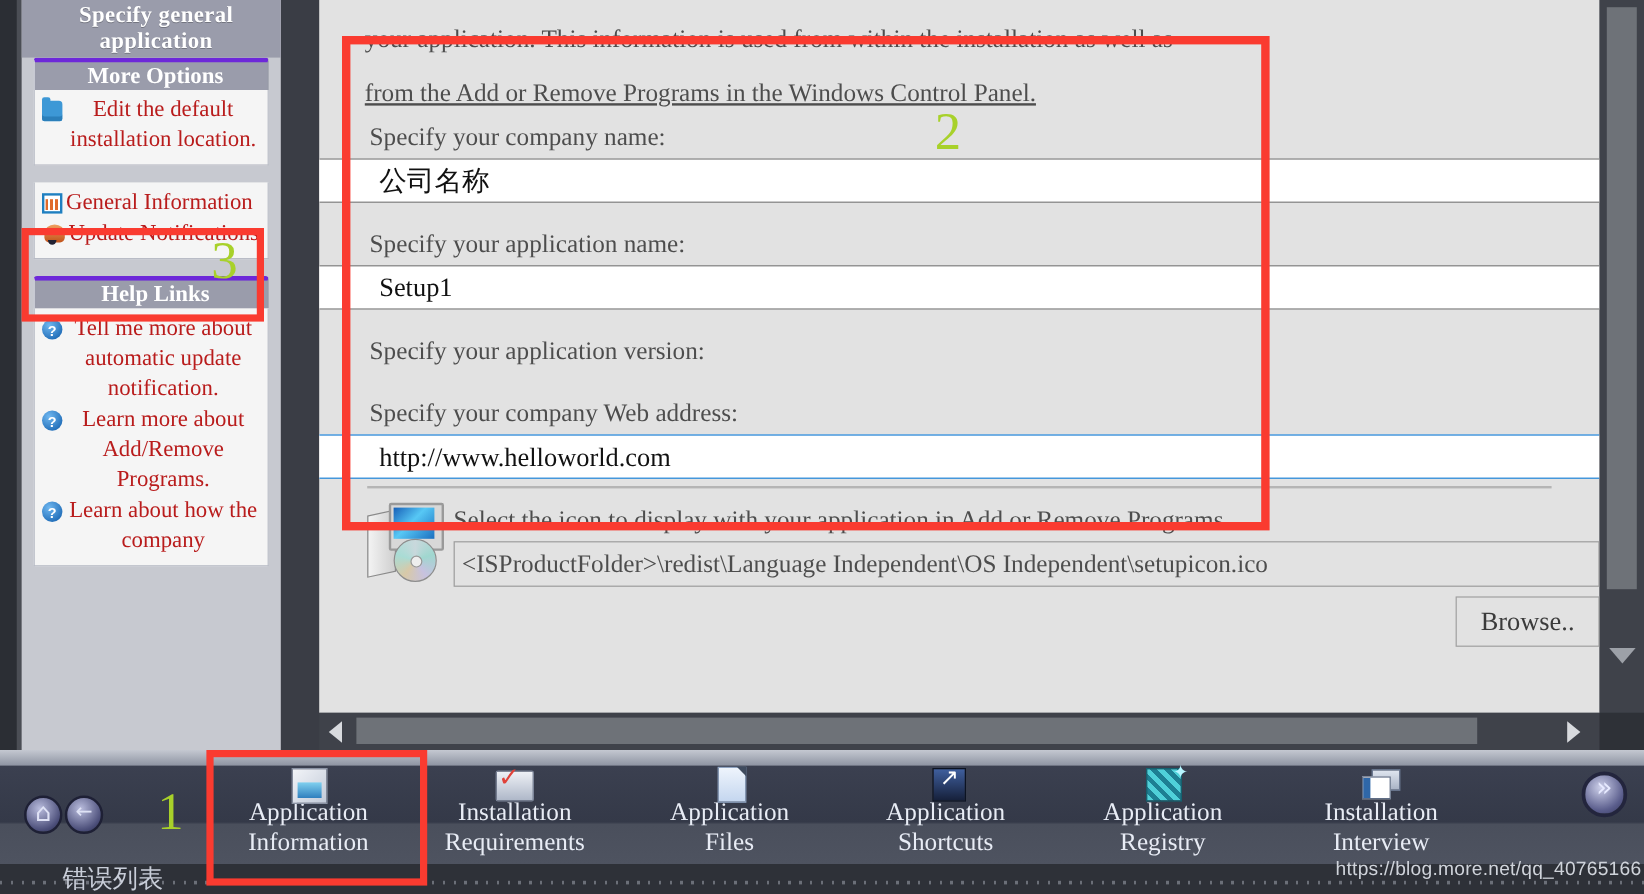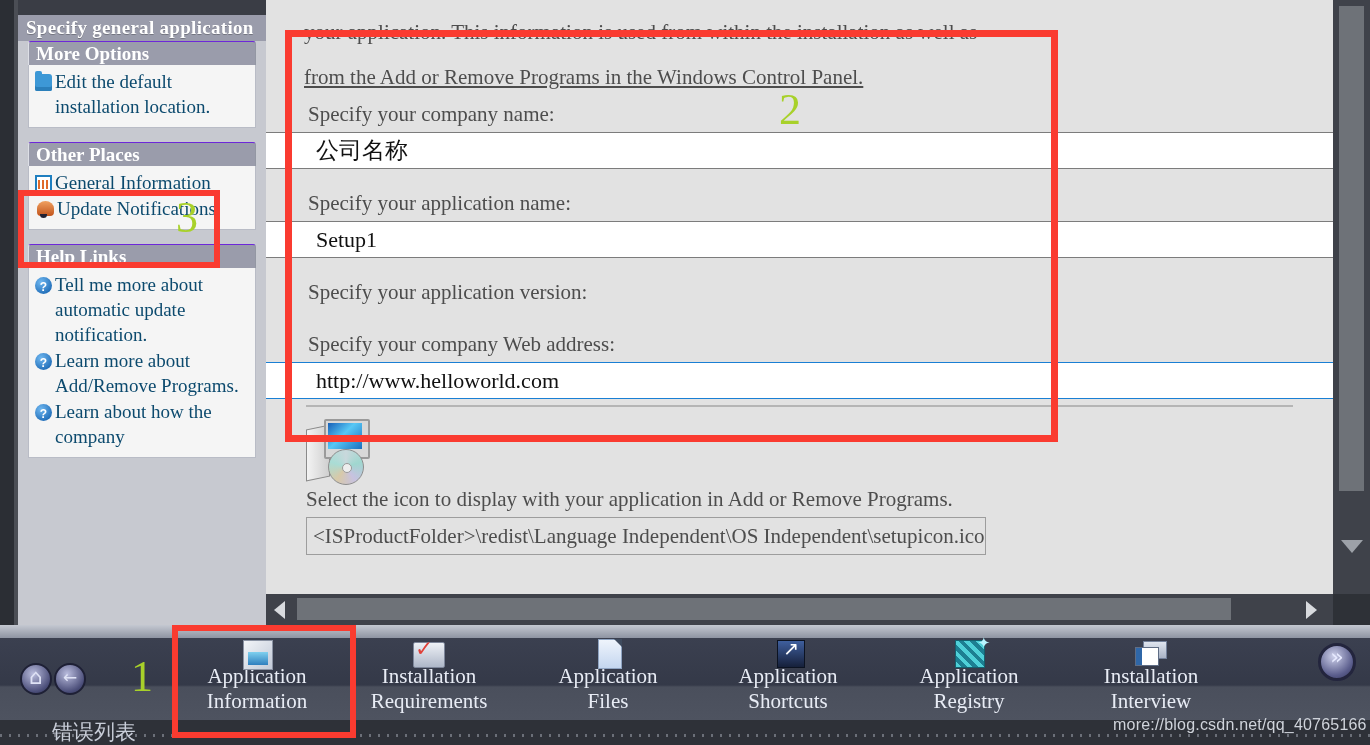--- a/index.html
+++ b/index.html
@@ -9,43 +9,43 @@
     font-family:"Liberation Serif","DejaVu Serif",serif;
     -webkit-font-smoothing:none;
   }
 
   
   #left-gutter{position:absolute;left:0;top:0;width:14px;height:625px;background:#2b2e34;}
   #left-gutter2{position:absolute;left:14px;top:0;width:4px;height:625px;background:#4b4e55;}
 
   
   #sidebar{
-    position:absolute;left:18px;top:15px;width:248px;height:625px;
-    background:#c7c9d0;overflow:hidden;
+    position:absolute;left:18px;top:0;width:216px;height:625px;
+    background:#c7c9d0;overflow:hidden;text-align:center;
   }
   .side-head{
     background:#9a9cab;color:#ffffff;font-size:19px;line-height:22px;
     padding:2px 0 2px 8px;font-weight:bold;letter-spacing:.3px;
     text-shadow:0 1px 0 rgba(0,0,0,.25);
     font-family:"Liberation Serif",serif;
   }
   .side-panel{margin:0 10px 14px 10px;}
   .side-panel-head{
     background:#9a9cab;color:#fff;font-size:19px;line-height:21px;
     padding:1px 0 1px 7px;font-weight:bold;
-    border-top:1px solid #6d28d9;border-left:1px solid #dddfe6;border-right:1px solid #9397a3;
+    border-top:4px solid #6d28d9;border-left:1px solid #dddfe6;border-right:1px solid #9397a3;
     border-radius:3px 3px 0 0;
   }
   .side-panel-body{
     background:#f5f5f5;border:1px solid #b9bcc6;border-top:none;
     padding:4px 6px 7px 6px;
   }
   .side-link{
     display:flex;align-items:flex-start;gap:3px;
-    font-size:19px;line-height:25px;color:#0c4a6e;
+    font-size:19px;line-height:25px;color:#b91c1c;
     margin-bottom:1px;
   }
   .side-link .lbl{display:block;}
   .ic{width:17px;min-width:17px;height:17px;margin-top:5px;position:relative;}
 
   
   .ic-folder{background:#3d98d6;border-radius:1px 3px 2px 2px;box-shadow:inset 0 -4px 0 #2b7fba;}
   .ic-folder:after{content:"";position:absolute;left:0;top:-3px;width:7px;height:4px;background:#3d98d6;border-radius:2px 2px 0 0;}
   .ic-grid{background:#fff;border:2px solid #1f7fc0;box-sizing:border-box;}
   .ic-grid:after{content:"";position:absolute;left:1px;top:3px;right:1px;bottom:1px;
@@ -77,21 +77,21 @@
   .fieldbox.focused{border-top-color:#1a7fd4;border-bottom-color:#1a7fd4;}
   .fieldbox .val{
     padding-left:50px;font-size:22px;color:#111;white-space:nowrap;
     font-family:"Liberation Serif",serif;
   }
   .fieldbox .val.cjk{font-size:23px;}
   .gap{height:14px;}
   .hr-soft{height:2px;background:#b5b5b5;margin:6px 40px 0 40px;}
 
   
-  .iconrow{display:flex;align-items:flex-start;padding:8px 0 0 40px;flex-direction:column;}
+  .iconrow{display:flex;align-items:flex-start;padding:8px 0 0 40px;}
   .bigicon{width:62px;min-width:62px;height:62px;position:relative;margin-right:10px;margin-top:4px;}
   .bi-box{position:absolute;left:0;top:8px;width:22px;height:50px;
     background:linear-gradient(to right,#f3f3f3,#cfcfcf);border:1px solid #8a8a8a;
     transform:skewY(-12deg);}
   .bi-mon{position:absolute;left:18px;top:0;width:42px;height:36px;background:#d8d8d8;
     border:2px solid #9a9a9a;border-radius:2px;}
   .bi-scr{position:absolute;left:22px;top:4px;width:34px;height:26px;
     background:linear-gradient(135deg,#1760b8,#57c8f5 45%,#1b6fc0);}
   .bi-cd{position:absolute;left:22px;top:30px;width:34px;height:34px;border-radius:50%;
     background:conic-gradient(#c9d8dc,#9fd7cf,#c7c2e0,#d8c9a8,#a9dcd5,#c9d8dc);
@@ -218,21 +218,20 @@
     <div class="side-panel-head">More Options</div>
     <div class="side-panel-body">
       <div class="side-link">
         <span class="ic ic-folder"></span>
         <span class="lbl">Edit the default installation location.</span>
       </div>
     </div>
   </div>
 
   <div class="side-panel">
-    <div class="side-panel-head">Other Places</div>
     <div class="side-panel-body">
       <div class="side-link">
         <span class="ic ic-grid"></span>
         <span class="lbl">General Information</span>
       </div>
       <div class="side-link">
         <span class="ic ic-bell"></span>
         <span class="lbl">Update Notifications</span>
       </div>
     </div>
@@ -292,20 +291,23 @@
       <span class="bi-box"></span>
         <span class="bi-mon"></span>
         <span class="bi-scr"></span>
         <span class="bi-cd"></span>
     </div>
     <div class="iconcol">
       <div class="cap">Select the icon to display with your application in Add or Remove Programs.</div>
       <div class="pathbox">
         <span class="val">&lt;ISProductFolder&gt;\redist\Language Independent\OS Independent\setupicon.ico</span>
       </div>
+      <div class="browse-row">
+        <div class="browse-btn">Browse..</div>
+      </div>
     </div>
   </div>
 </div>
 
 <div id="vscroll">
   <div id="vthumb"></div>
   <div id="vdown"></div>
 </div>
 <div id="hscroll">
   <div id="hleft"></div>
@@ -365,20 +367,20 @@
       <span class="tl">Interview</span>
     </div>
   </div>
 </div>
 <div id="btn-next"></div>
 
 <div id="statusbar">
   <div class="dots"></div>
   <div id="errlist">错误列表</div>
 </div>
-<div id="watermark">more://blog.csdn.net/qq_40765166</div>
+<div id="watermark">https://blog.more.net/qq_40765166</div>
 
 <div class="annbox" id="ann-fields"></div>
 <div class="annbox" id="ann-general"></div>
 <div class="annbox" id="ann-tab"></div>
 <div class="annnum" id="num1">1</div>
 <div class="annnum" id="num2">2</div>
 <div class="annnum" id="num3">3</div>
 
 </body></html>

